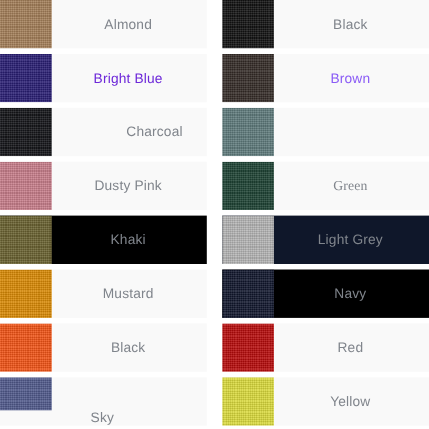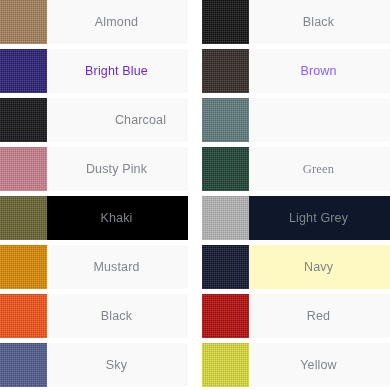--- a/index.html
+++ b/index.html
@@ -114,33 +114,33 @@
       <div class="swatch-label" style="color: rgb(128, 133, 140);">Khaki</div>
     </div>
     <div class="swatch-card" style="background: #0f172a;">
       <div class="swatch-chip" title="Light Grey" style="background-color: rgb(181, 181, 181);"></div>
       <div class="swatch-label" style="color: rgb(128, 133, 140);">Light Grey</div>
     </div>
     <div class="swatch-card" style="background: rgb(249, 249, 249);">
       <div class="swatch-chip" title="Mustard" style="background-color: rgb(217, 138, 5);"></div>
       <div class="swatch-label" style="color: rgb(128, 133, 140);">Mustard</div>
     </div>
-    <div class="swatch-card" style="background: #fef9c3; text-align: center;">
+    <div class="swatch-card" style="background: #000000; text-align: center;">
       <div class="swatch-chip" title="Navy" style="background-color: rgb(16, 22, 44);"></div>
       <div class="swatch-label" style="color: rgb(128, 133, 140);">Navy</div>
     </div>
     <div class="swatch-card" style="background: rgb(249, 249, 249);">
       <div class="swatch-chip" title="Orange" style="background-color: rgb(241, 84, 23);"></div>
       <div class="swatch-label" style="color: rgb(128, 133, 140);">Black</div>
     </div>
     <div class="swatch-card" style="background: rgb(249, 249, 249);">
       <div class="swatch-chip" title="Red" style="background-color: rgb(182, 11, 11);"></div>
       <div class="swatch-label" style="color: rgb(128, 133, 140);">Red</div>
     </div>
-    <div class="swatch-card" style="background: rgb(249, 249, 249);">
+    <div class="swatch-card" style="background: rgb(249, 249, 249); flex-direction: column;">
       <div class="swatch-chip" title="Sky" style="background-color: rgb(81, 90, 140);"></div>
       <div class="swatch-label" style="color: rgb(128, 133, 140);">Sky</div>
     </div>
     <div class="swatch-card" style="background: rgb(249, 249, 249); text-align: center;">
       <div class="swatch-chip" title="Yellow" style="background-color: rgb(217, 217, 60);"></div>
       <div class="swatch-label" style="color: rgb(128, 133, 140);">Yellow</div>
     </div>
   </div>
 
 </body></html>

